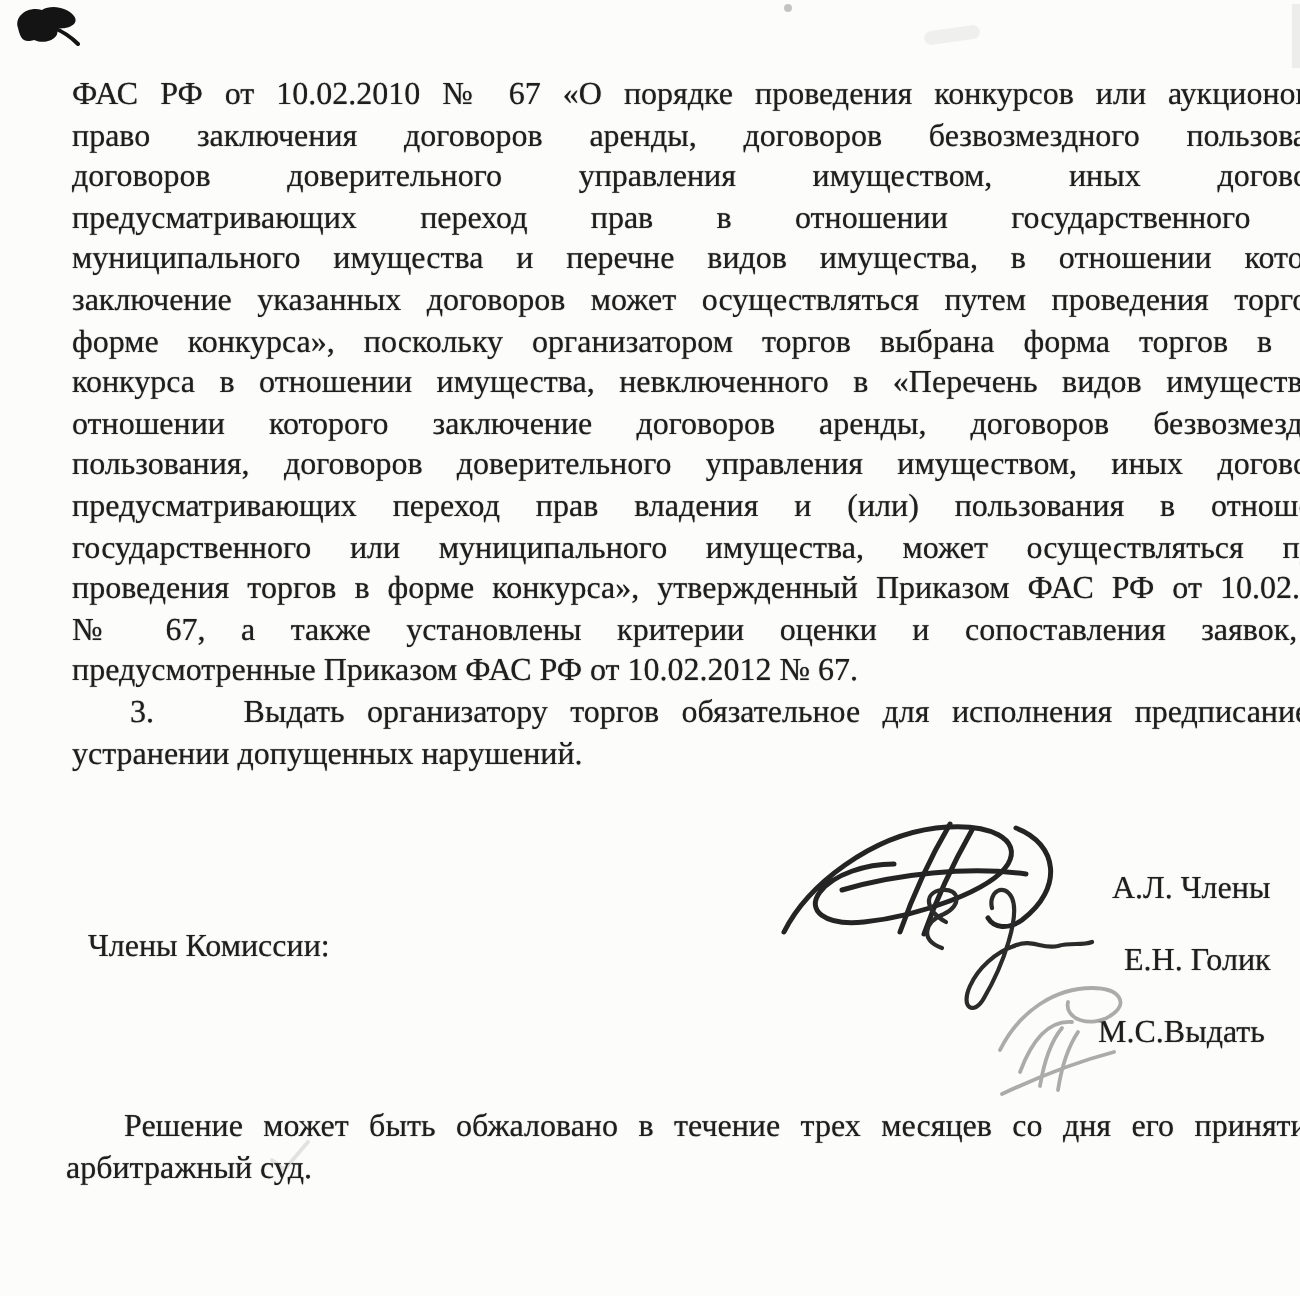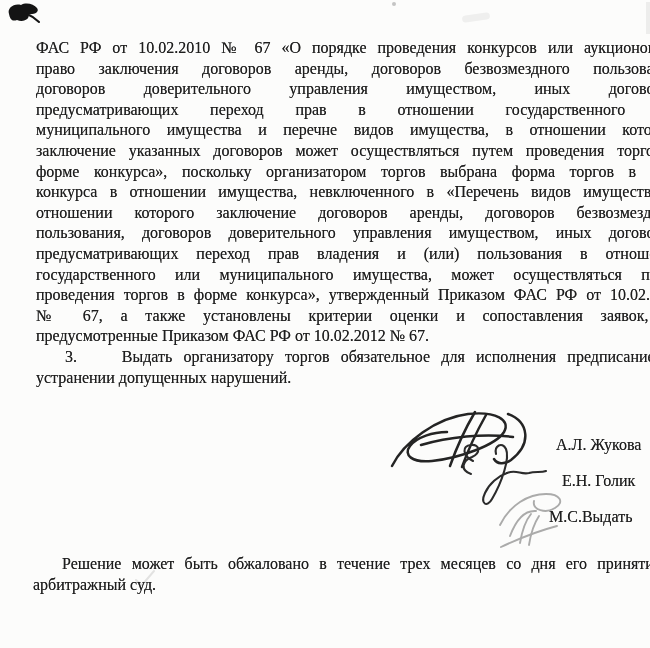--- a/index.html
+++ b/index.html
@@ -72,22 +72,23 @@
       <div class="line just">пользования, договоров доверительного управления имуществом, иных договоров,</div>
       <div class="line just">предусматривающих переход прав владения и (или) пользования в отношении</div>
       <div class="line just">государственного или муниципального имущества, может осуществляться путем</div>
       <div class="line just">проведения торгов в форме конкурса», утвержденный Приказом ФАС РФ от 10.02.2012</div>
       <div class="line just">№ 67, а также установлены критерии оценки и сопоставления заявок, не</div>
       <div class="line plain">предусмотренные Приказом ФАС РФ от 10.02.2012 № 67.</div>
       <div class="line just indent">3.&nbsp;&nbsp;&nbsp;&nbsp;Выдать организатору торгов обязательное для исполнения предписание об</div>
       <div class="line plain">устранении допущенных нарушений.</div>
     </div>
 
+  <div class="sig-label" style="left:44px; top:465px;">Члены Комиссии:</div>
 
-  <div class="sig-label" style="left:556px; top:436px;">А.Л. Жукова</div>
+  <div class="sig-label" style="left:556px; top:436px;">А.Л. Члены</div>
   <div class="sig-label" style="left:562px; top:472px;">Е.Н. Голик</div>
   <div class="sig-label" style="left:549px; top:508px;">М.С.Выдать</div>
 
   <svg class="sig-svg" width="200" height="155" viewBox="0 0 200 155">
 
     <g stroke="#242424" stroke-width="2.5" fill="none" stroke-linecap="round">
       <path d="M 4 62 C 16 38, 48 14, 80 10 C 108 7, 123 16, 116 28 C 108 41, 72 54, 44 57 C 24 59, 15 51, 22 42 C 29 33, 45 28, 59 28"></path>
       <path d="M 62 62 C 68 45, 77 25, 87 8"></path>
       <path d="M 74 63 C 80 46, 89 27, 98 11"></path>
       <path d="M 33 41 C 60 33, 96 29, 125 33"></path>

